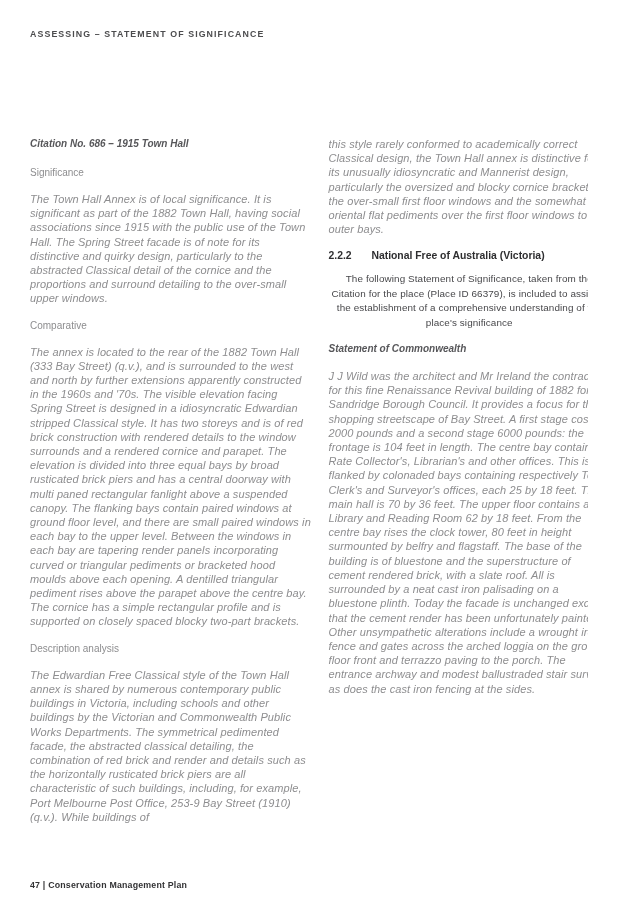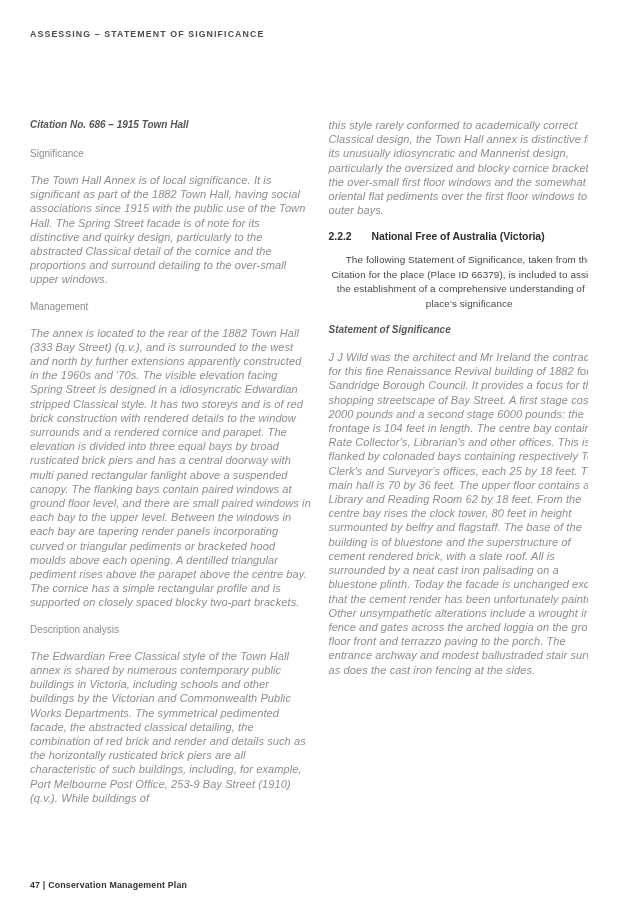--- a/index.html
+++ b/index.html
@@ -19,21 +19,21 @@
     position: absolute;
     top: 29px;
     left: 30px;
     font-size: 8.8px;
     font-weight: bold;
     letter-spacing: 1.1px;
     color: #4c4c4e;
   }
   .columns {
     position: absolute;
-    top: 118px;
+    top: 137px;
     left: 30px;
     width: 580px;
     display: flex;
     gap: 17px;
   }
   .col { width: 281.5px; }
   .col p { margin: 0; }
   .body-it {
     font-style: italic;
     font-size: 11px;
@@ -97,34 +97,34 @@
 <div class="page">
 
   <div class="running-header">ASSESSING – STATEMENT OF SIGNIFICANCE</div>
 
   <div class="columns">
 
     <div class="col">
       <p class="h-citation">Citation No. 686 – 1915 Town Hall</p>
       <p class="h-sub">Significance</p>
       <p class="body-it">The Town Hall Annex is of local significance. It is significant as part of the 1882 Town Hall, having social associations since 1915 with the public use of the Town Hall. The Spring Street facade is of note for its distinctive and quirky design, particularly to the abstracted Classical detail of the cornice and the proportions and surround detailing to the over-small upper windows.</p>
-      <p class="h-sub">Management</p>
+      <p class="h-sub">Comparative</p>
       <p class="body-it">The annex is located to the rear of the 1882 Town Hall (333 Bay Street) (q.v.), and is surrounded to the west and north by further extensions apparently constructed in the 1960s and '70s. The visible elevation facing Spring Street is designed in a idiosyncratic Edwardian stripped Classical style. It has two storeys and is of red brick construction with rendered details to the window surrounds and a rendered cornice and parapet. The elevation is divided into three equal bays by broad rusticated brick piers and has a central doorway with multi paned rectangular fanlight above a suspended canopy. The flanking bays contain paired windows at ground floor level, and there are small paired windows in each bay to the upper level. Between the windows in each bay are tapering render panels incorporating curved or triangular pediments or bracketed hood moulds above each opening. A dentilled triangular pediment rises above the parapet above the centre bay. The cornice has a simple rectangular profile and is supported on closely spaced blocky two-part brackets.</p>
       <p class="h-sub">Description analysis</p>
       <p class="body-it">The Edwardian Free Classical style of the Town Hall annex is shared by numerous contemporary public buildings in Victoria, including schools and other buildings by the Victorian and Commonwealth Public Works Departments. The symmetrical pedimented facade, the abstracted classical detailing, the combination of red brick and render and details such as the horizontally rusticated brick piers are all characteristic of such buildings, including, for example, Port Melbourne Post Office, 253-9 Bay Street (1910) (q.v.). While buildings of</p>
     </div>
 
     <div class="col">
       <p class="body-it">this style rarely conformed to academically correct Classical design, the Town Hall annex is distinctive for its unusually idiosyncratic and Mannerist design, particularly the oversized and blocky cornice brackets, the over-small first floor windows and the somewhat oriental flat pediments over the first floor windows to the outer bays.</p>
       <p class="h-section">
         <span class="sec-num">2.2.2</span>
         <span>National Free of Australia (Victoria)</span>
       </p>
       <p class="body-reg">The following Statement of Significance, taken from the Citation for the place (Place ID 66379), is included to assist in the establishment of a comprehensive understanding of the place's significance</p>
-      <p class="h-statement">Statement of Significance</p>
+      <p class="h-statement">Statement of Commonwealth</p>
       <p class="body-it">J J Wild was the architect and Mr Ireland the contractor for this fine Renaissance Revival building of 1882 for the Sandridge Borough Council. It provides a focus for the shopping streetscape of Bay Street. A first stage cost 2000 pounds and a second stage 6000 pounds: the frontage is 104 feet in length. The centre bay contained Rate Collector's, Librarian's and other offices. This is flanked by colonaded bays containing respectively Town Clerk's and Surveyor's offices, each 25 by 18 feet. The main hall is 70 by 36 feet. The upper floor contains a Library and Reading Room 62 by 18 feet. From the centre bay rises the clock tower, 80 feet in height surmounted by belfry and flagstaff. The base of the building is of bluestone and the superstructure of cement rendered brick, with a slate roof. All is surrounded by a neat cast iron palisading on a bluestone plinth. Today the facade is unchanged except that the cement render has been unfortunately painted. Other unsympathetic alterations include a wrought iron fence and gates across the arched loggia on the ground-floor front and terrazzo paving to the porch. The entrance archway and modest ballustraded stair survive, as does the cast iron fencing at the sides.</p>
     </div>
 
   </div>
 
   <div class="footer">47 | Conservation Management Plan</div>
 
 </div>
 
 </body></html>

